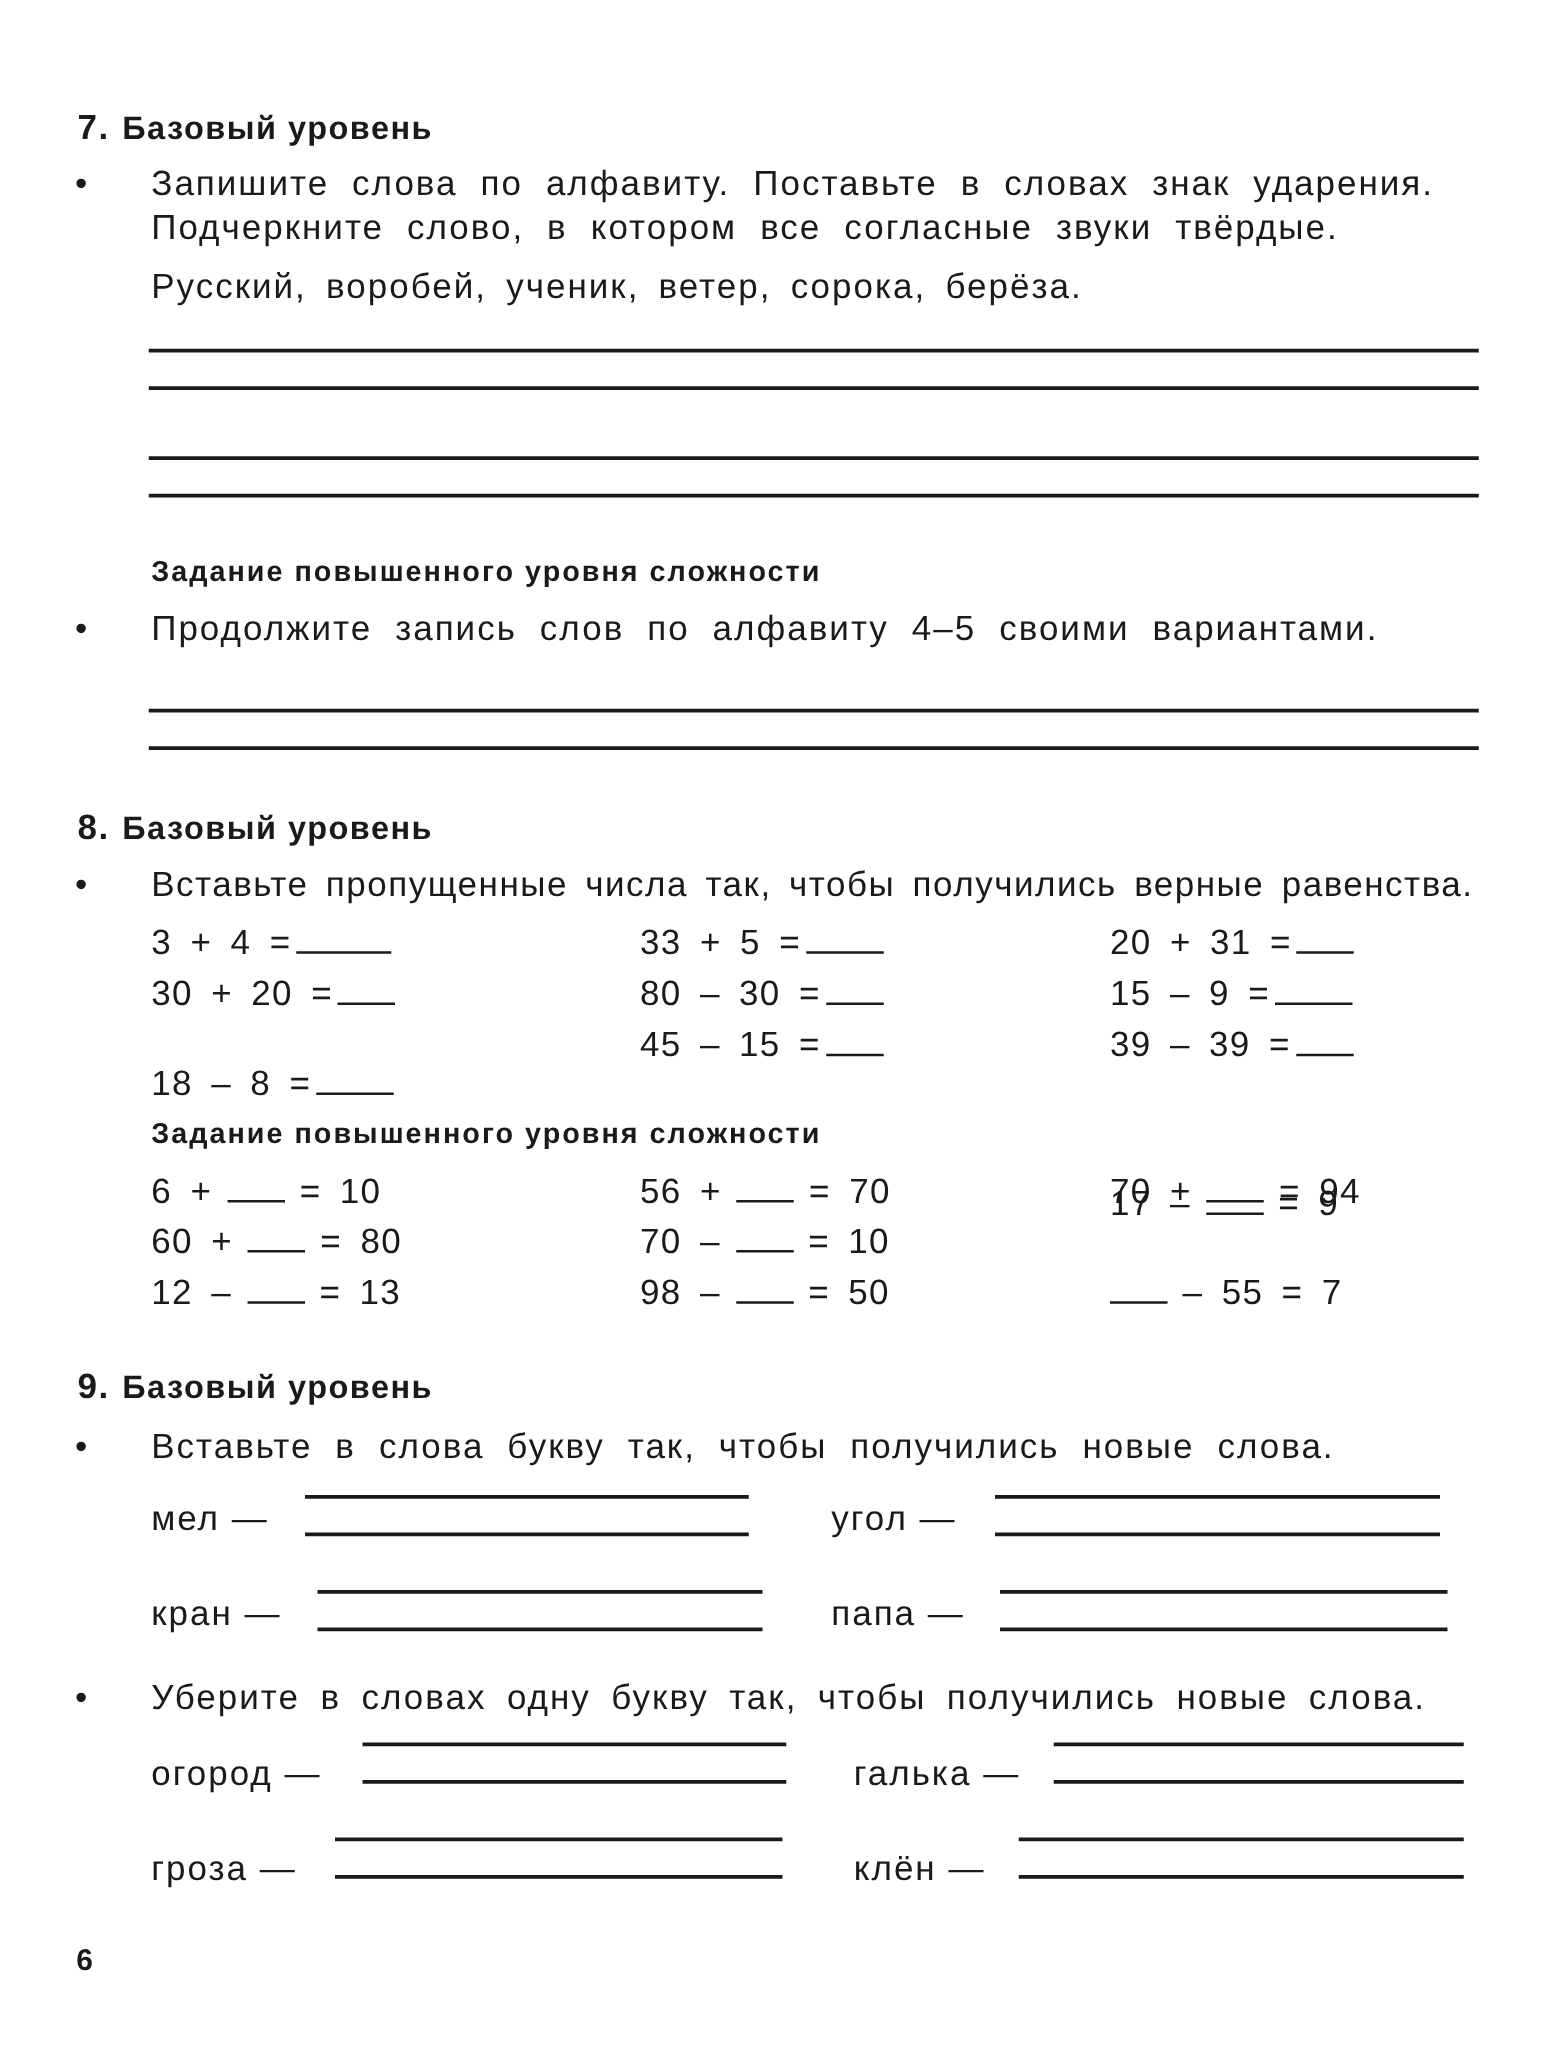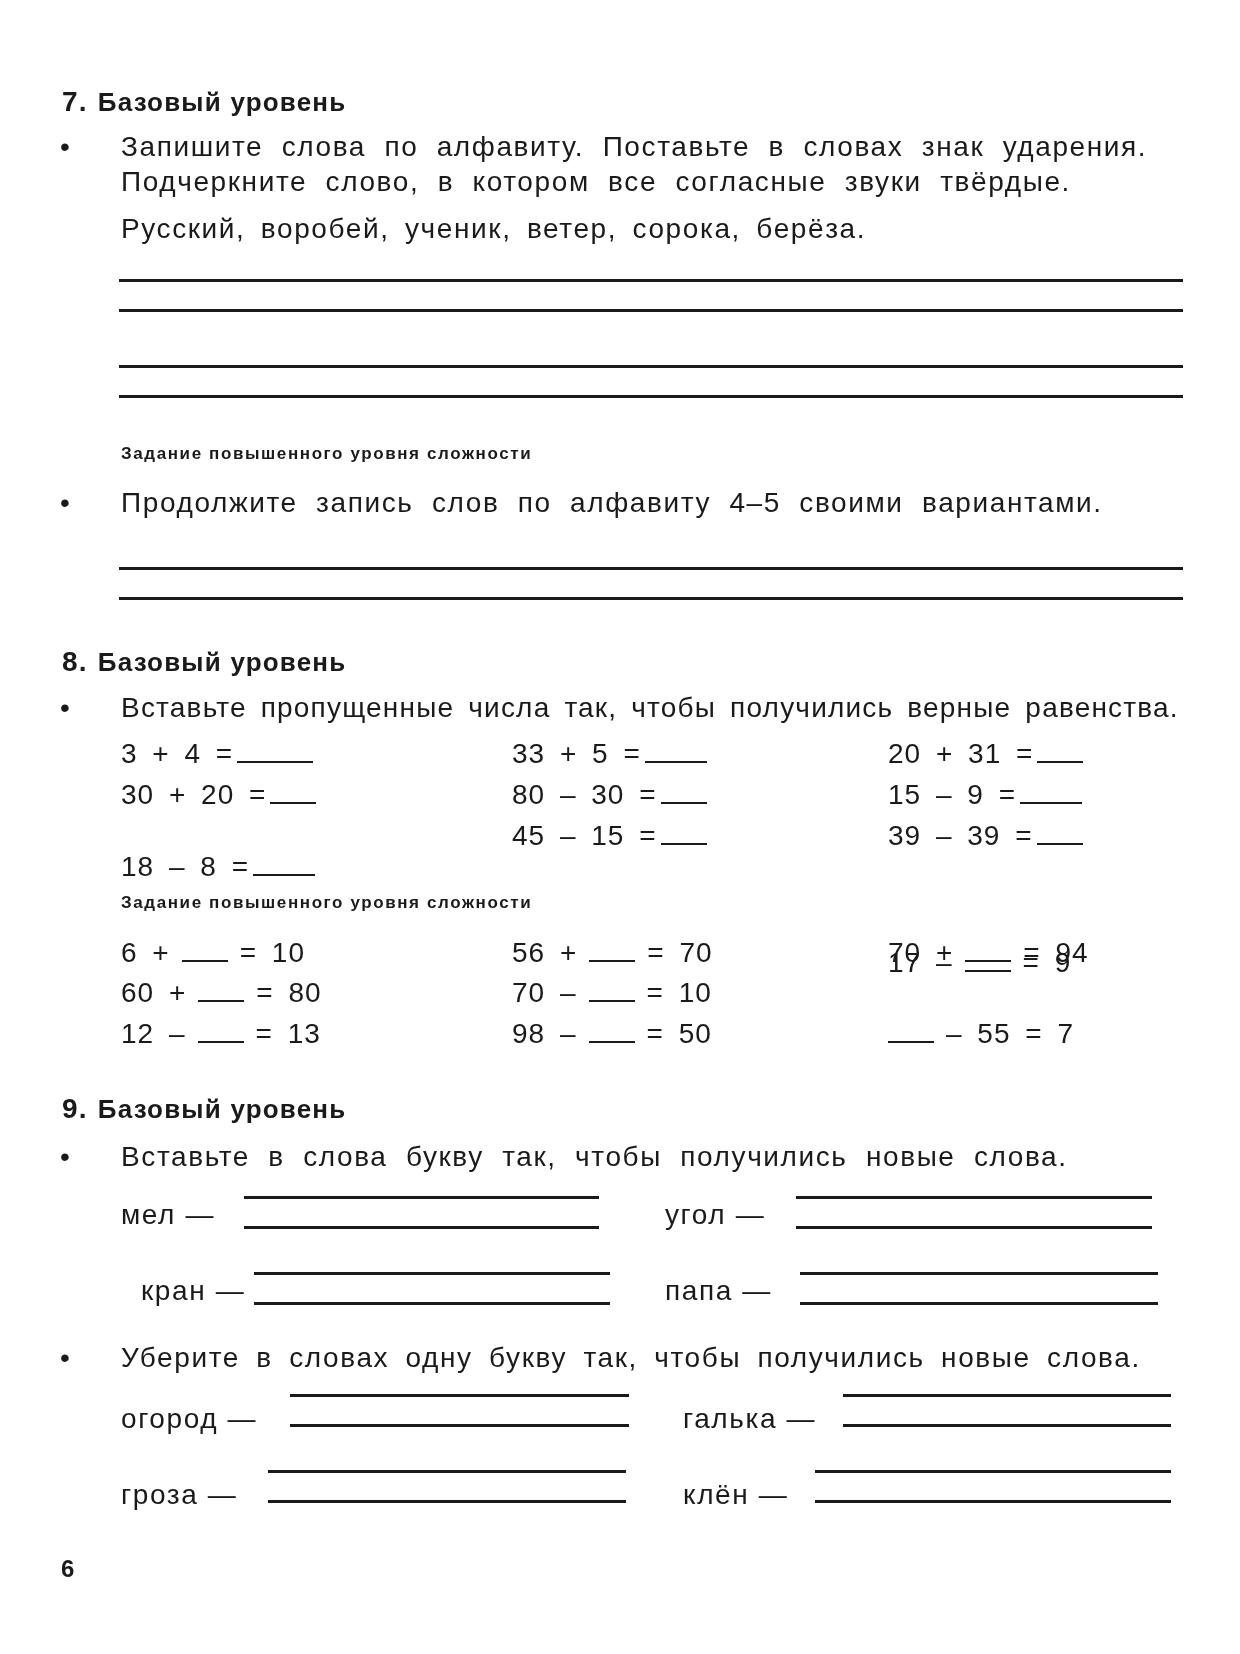--- a/index.html
+++ b/index.html
@@ -4,21 +4,21 @@
   <style>
     html, body { margin: 0; padding: 0; background: #ffffff; }
     body {
       width: 1240px; height: 1654px; position: relative; overflow: hidden;
       font-family: "Liberation Sans", "DejaVu Sans", sans-serif;
       color: #1a1a1a;
     }
     .abs { position: absolute; white-space: nowrap; }
     .heading { font-weight: bold; font-size: 26px; letter-spacing: 1.2px; }
     .heading .num { font-size: 28px; margin-right: 10px; }
-    .sub { font-weight: bold; font-size: 17px; letter-spacing: 1.6px; }
+    .sub { font-weight: bold; font-size: 23px; letter-spacing: 1.6px; }
     .txt { font-size: 28px; letter-spacing: 1.6px; word-spacing: 6px; }
     .bullet { font-size: 28px; }
     .eq { font-size: 28px; letter-spacing: 1px; word-spacing: 6px; }
     .line { position: absolute; height: 3px; background: #1a1a1a; }
     .blank { display: inline-block; border-bottom: 2px solid #1a1a1a; height: 22px; vertical-align: baseline; margin: 0 4px; }
     .word { font-size: 28px; letter-spacing: 1.6px; }
     .pagenum { font-weight: bold; font-size: 24px; }
   </style>
 </head>
 <body>
@@ -83,21 +83,21 @@
 <div class="abs txt" style="left:121px; top:1141px; word-spacing:9px;">Вставьте в слова букву так, чтобы получились новые слова.</div>
 
 <div class="abs word" style="left:121px; top:1199px;">мел —</div>
 <div class="line" style="left:244px; top:1196px; width:355px;"></div>
 <div class="line" style="left:244px; top:1226px; width:355px;"></div>
 
 <div class="abs word" style="left:665px; top:1199px;">угол —</div>
 <div class="line" style="left:796px; top:1196px; width:356px;"></div>
 <div class="line" style="left:796px; top:1226px; width:356px;"></div>
 
-<div class="abs word" style="left:121px; top:1275px;margin-left:20px;">кран —</div>
+<div class="abs word" style="left:121px; top:1275px;">кран —</div>
 <div class="line" style="left:254px; top:1272px; width:356px;"></div>
 <div class="line" style="left:254px; top:1302px; width:356px;"></div>
 
 <div class="abs word" style="left:665px; top:1275px;">папа —</div>
 <div class="line" style="left:800px; top:1272px; width:358px;"></div>
 <div class="line" style="left:800px; top:1302px; width:358px;"></div>
 
 <div class="abs bullet" style="left:60px; top:1342px;">•</div>
 <div class="abs txt" style="left:121px; top:1342px; word-spacing:7px;">Уберите в словах одну букву так, чтобы получились новые слова.</div>
 

